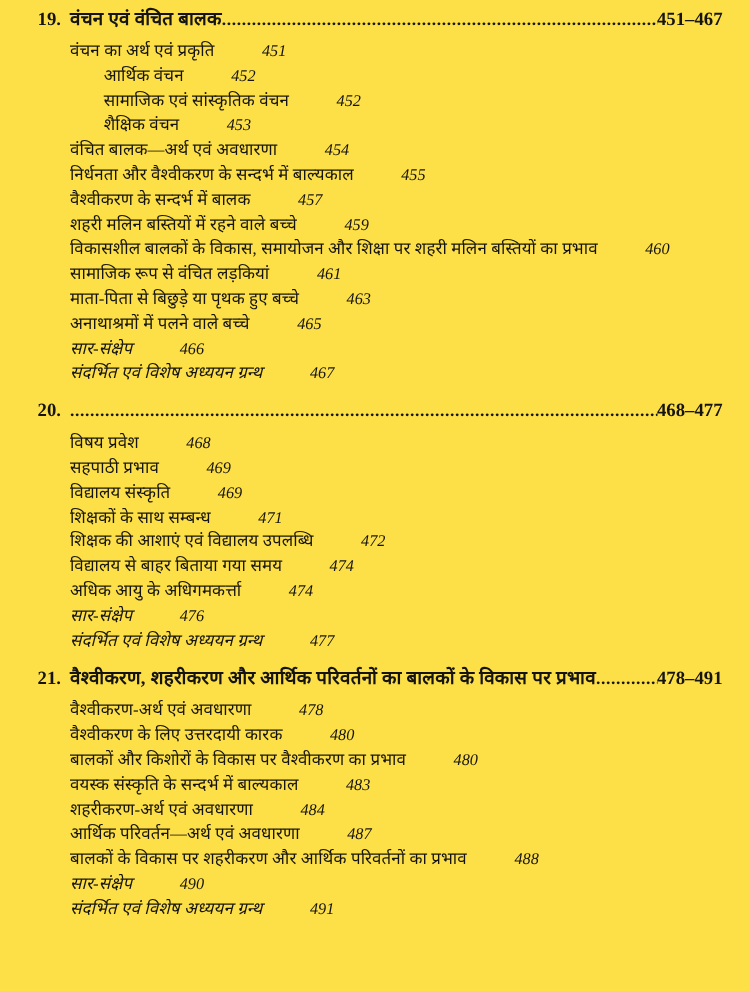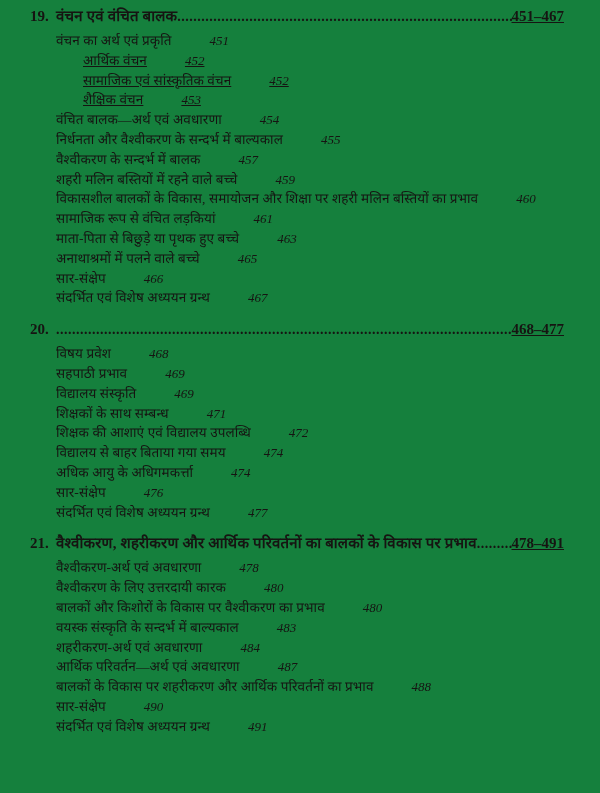--- a/index.html
+++ b/index.html
@@ -5,24 +5,24 @@
   html, body {
     margin: 0;
     padding: 0;
     background: #ffffff;
   }
   .page {
     position: relative;
     width: 600px;
     height: 793px;
     box-sizing: border-box;
-    background: #15803d;
+    background: #fde047;
     color: #161412;
     font-family: "Liberation Serif", "DejaVu Serif", serif;
-    padding: 5px 36px 4px 30px;
+    padding: 5px 22px 4px 30px;
     overflow: hidden;
   }
   .chapter { margin: 0; }
   .chapter + .chapter { margin-top: 0; }
   .chapter-heading {
     display: flex;
     align-items: baseline;
     font-weight: bold;
     font-size: 15px;
     line-height: 22px;
@@ -46,33 +46,33 @@
     overflow: hidden;
     white-space: nowrap;
     align-self: flex-end;
   }
   .leader::after {
     content: "......................................................................................................................";
     font-weight: bold;
     font-size: 14px;
     letter-spacing: 0.5px;
   }
-  .ch-pages { flex: none; text-decoration: underline; }
+  .ch-pages { flex: none; }
   .entries { margin: 0; }
   .entry {
     padding-left: 26px;
     font-size: 13.5px;
     line-height: 19.8px;
     height: 19.8px;
     white-space: nowrap;
     overflow: hidden;
   }
-  .entry.level2 { padding-left: 53px; text-decoration: underline; }
+  .entry.level2 { padding-left: 53px; }
   .entry .label { letter-spacing: 0.1px; }
-  .entry.italic .label { }
+  .entry.italic .label { font-style: italic; }
   .entry .pg {
     font-style: italic;
     font-size: 13px;
     margin-left: 38px;
   }
 </style>
 </head>
 <body>
 
 <div class="page">

